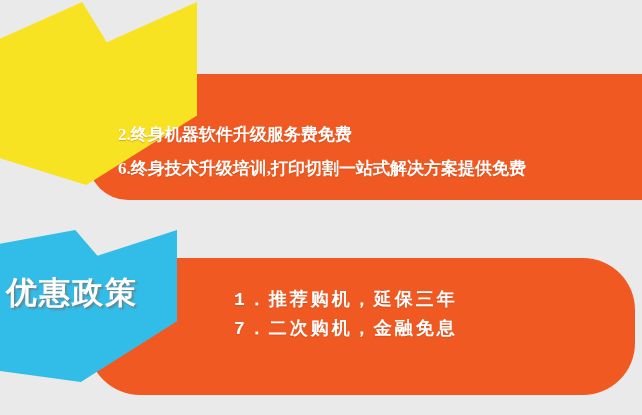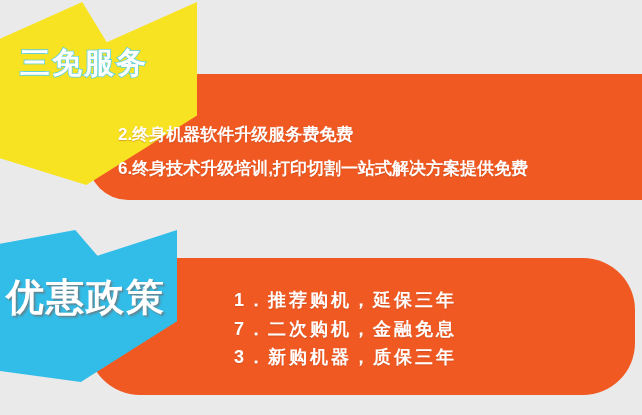--- a/index.html
+++ b/index.html
@@ -50,70 +50,68 @@
   .title-1{
     left:20px;top:43px;
     font-size:30px;
     color:#ffffff;
     -webkit-text-stroke:1.6px #63d0d8;
     paint-order:stroke fill;
     text-shadow:0 0 1px #63d0d8;
   }
   .title-2{
     left:6px;top:272px;
-    font-size:38px;
+    font-size:31px;
     color:#ffffff;
     text-shadow:2px 2px 2px rgba(110,110,110,.55), 1px 1px 0 rgba(130,130,130,.45);
   }
 
   
   .list{position:absolute;}
   .list-top{left:118px;top:118px;}
   .list-top .line{
     color:#ffffff;
     font-size:17px;
     font-weight:bold;
     line-height:34px;
     white-space:nowrap;
-    font-family:Liberation Sans, sans-serif;
+    font-family:Liberation Serif, serif;
     text-shadow:0 1px 1px rgba(160,55,20,.35);
   }
   .list-bottom{left:234px;top:286px;}
   .list-bottom .line{
     color:#ffffff;
     font-size:18px;
     font-weight:bold;
     line-height:28.5px;
     letter-spacing:3px;
     white-space:nowrap;
-    font-family:Liberation Sans, sans-serif;
+    font-family:Liberation Mono, monospace;
     text-shadow:0 1px 1px rgba(160,55,20,.35);
   }
 </style>
 </head>
 <body>
 
 <div class="stage">
 
   <div class="panel panel-top"></div>
 
   <div class="banner banner-yellow"></div>
 
-  <div class="title title-1">三免服务</div>
 
   <div class="list list-top">
     <div class="line">2.终身机器软件升级服务费免费</div>
     <div class="line">6.终身技术升级培训,打印切割一站式解决方案提供免费</div>
   </div>
 
   <div class="panel panel-bottom"></div>
 
   <div class="banner banner-cyan"></div>
 
   <div class="title title-2">优惠政策</div>
 
   <div class="list list-bottom">
     <div class="line">1．推荐购机，延保三年</div>
     <div class="line">7．二次购机，金融免息</div>
-    <div class="line">3．新购机器，质保三年</div>
   </div>
 
 </div>
 
 </body></html>

